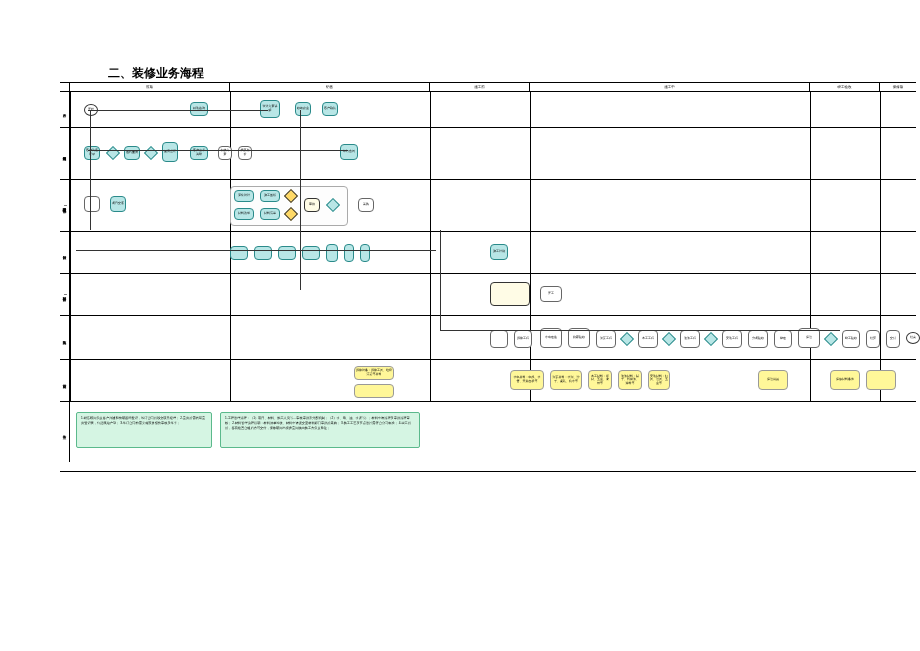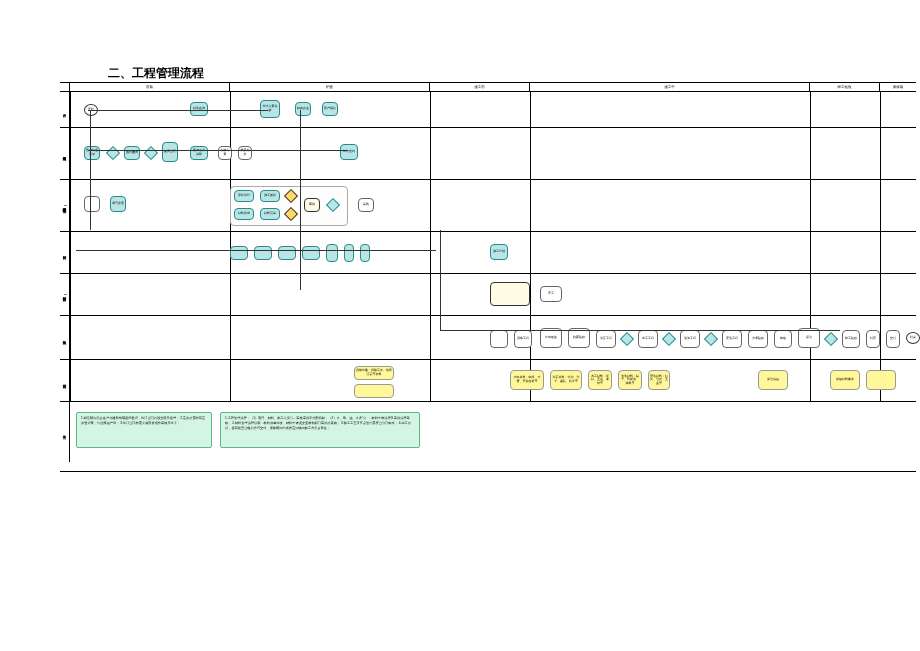--- a/index.html
+++ b/index.html
@@ -133,21 +133,21 @@
     position: absolute;
     background: #333;
     z-index: 0;
   }
   .conn.h { height: 0.5px; }
   .conn.v { width: 0.5px; }
 </style>
 </head>
 <body>
 
-<div class="page-title">二、工程管理流程</div>
+<div class="page-title">二、装修业务海程</div>
 
 <div class="red-title-box">精装置家业务流程图</div>
 
 <div class="header-bar">
   <div class="header-cell" style="width:10px"></div>
   <div class="header-cell" style="width:160px">前期</div>
   <div class="header-cell" style="width:200px">销售</div>
   <div class="header-cell" style="width:100px">施工前</div>
   <div class="header-cell" style="width:280px">施工中</div>
   <div class="header-cell" style="width:70px">竣工验收</div>

